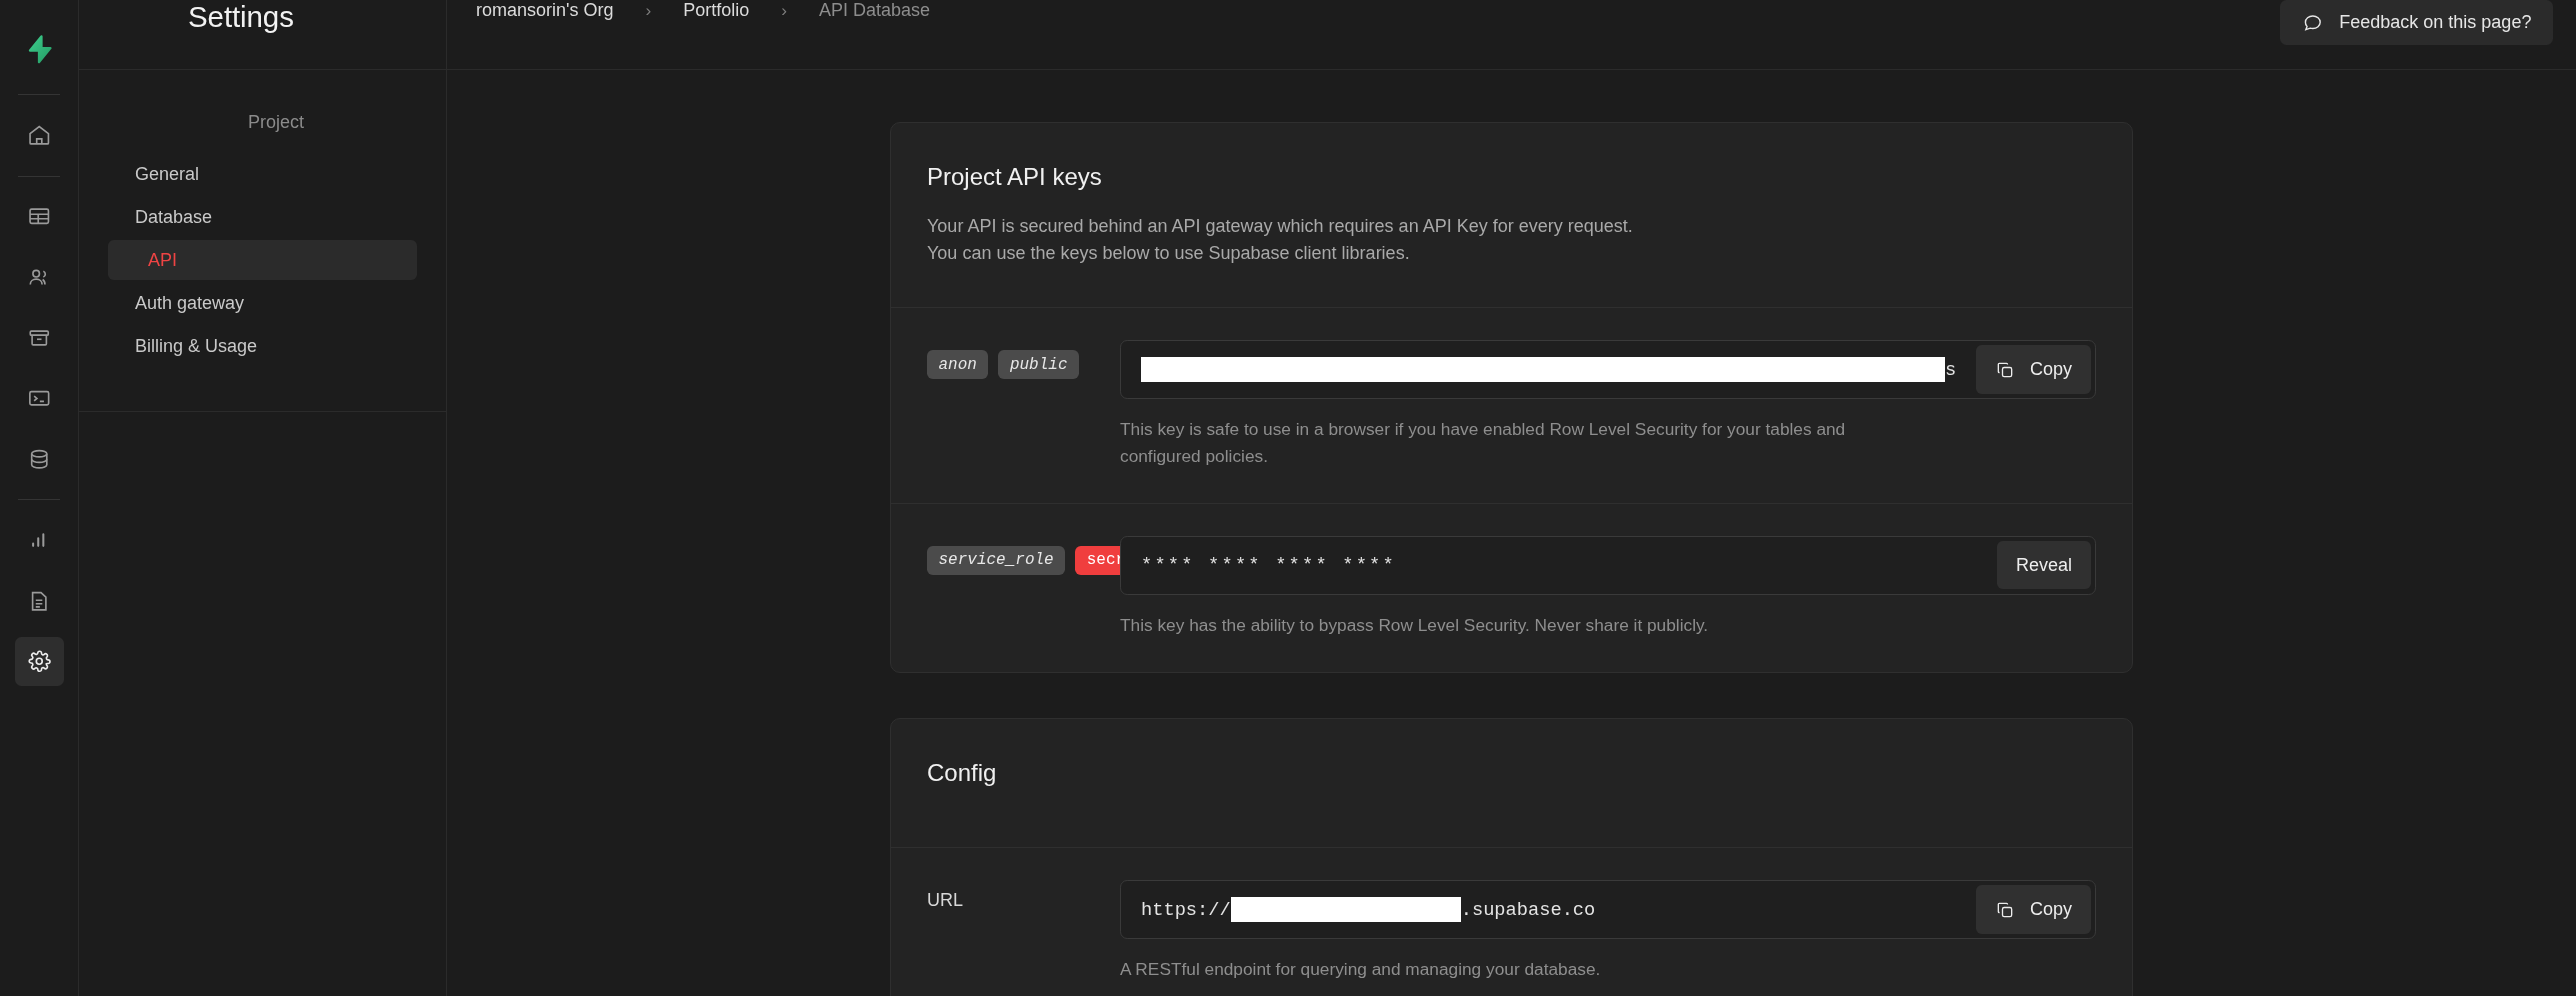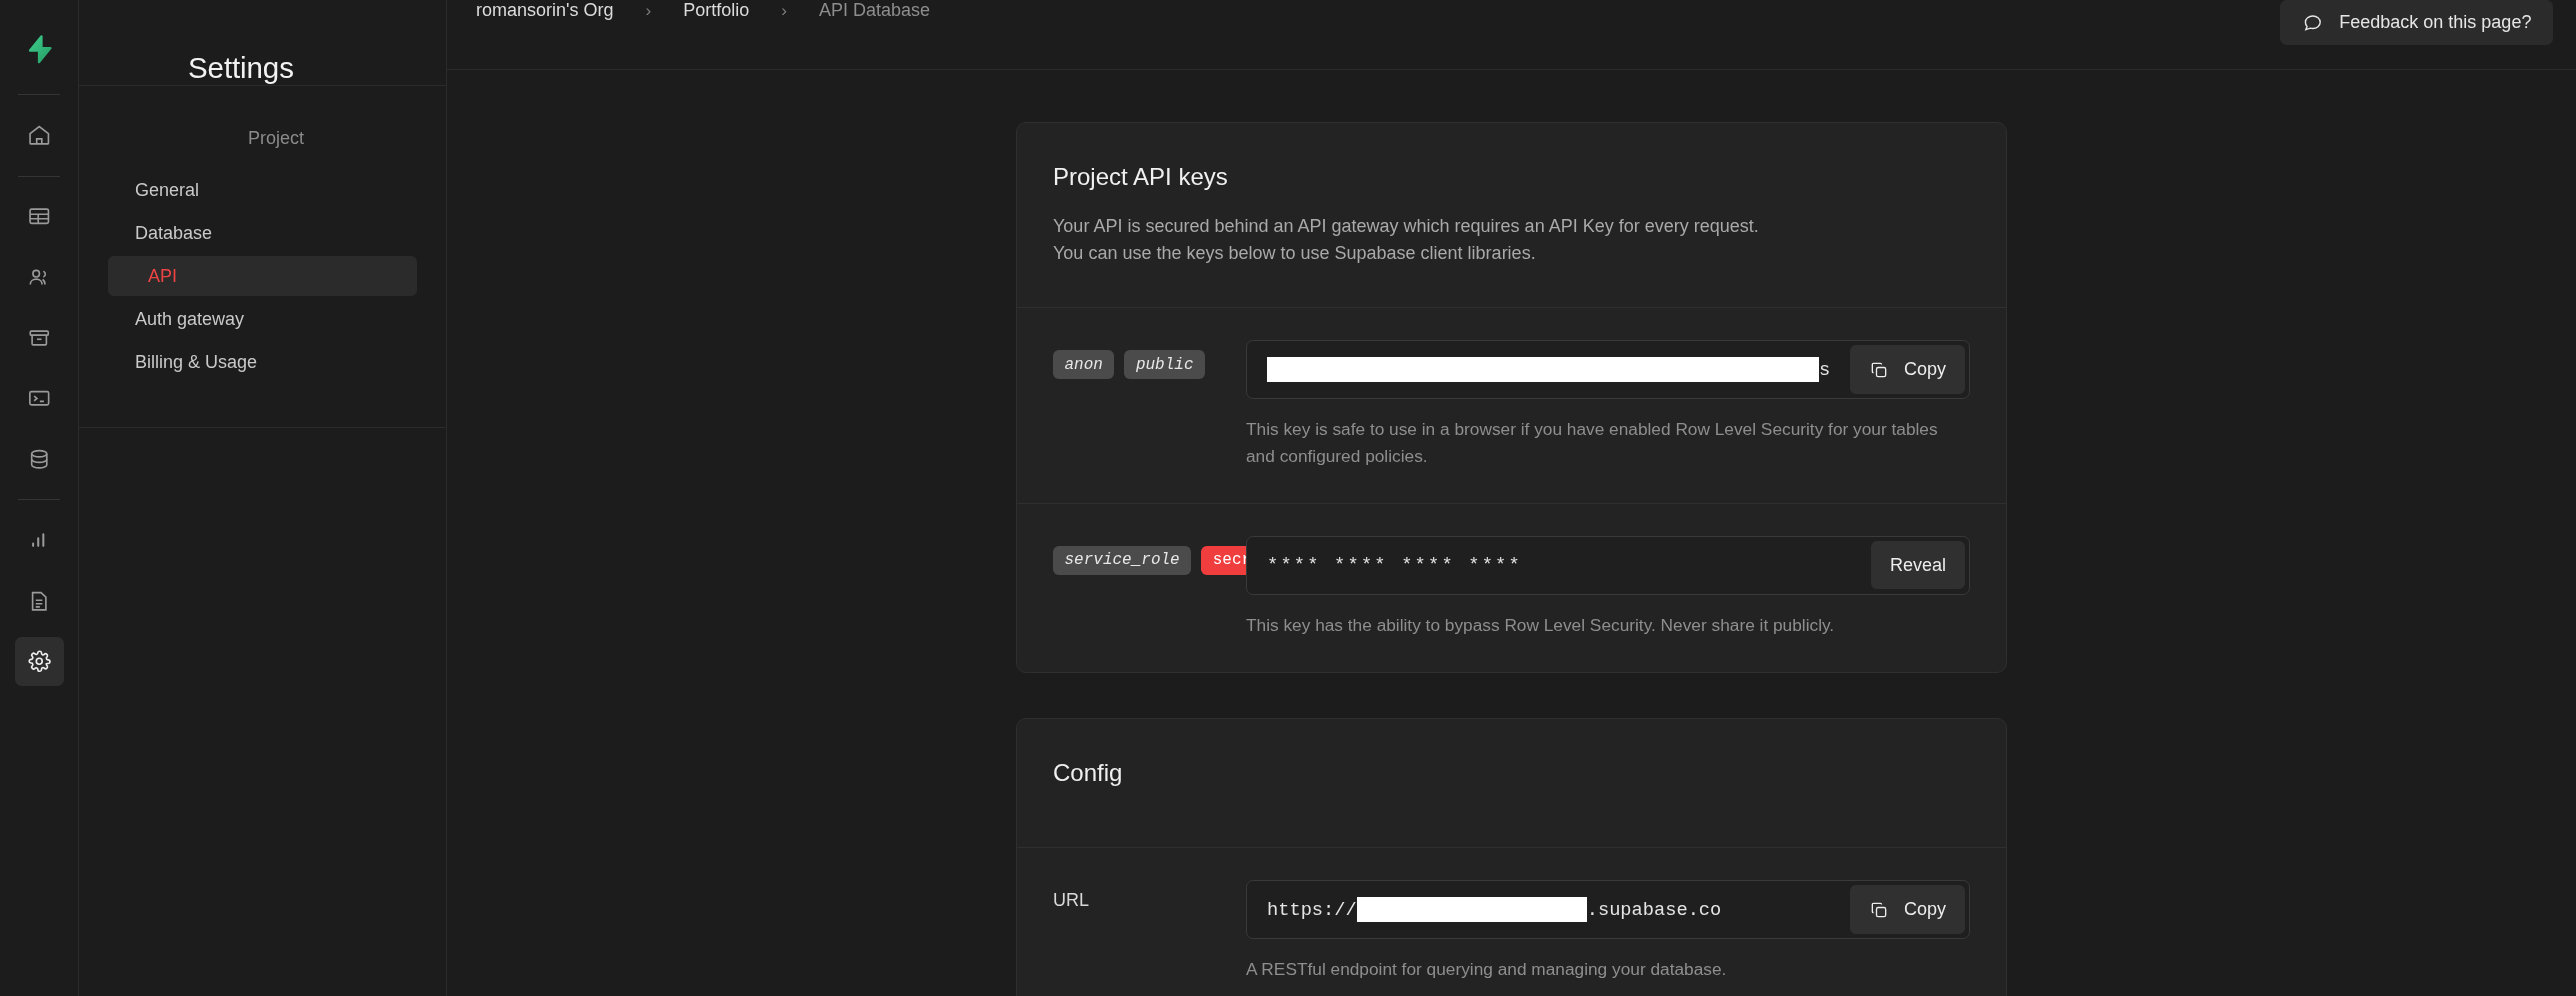--- a/index.html
+++ b/index.html
@@ -61,23 +61,23 @@
   
   .settings-nav {
     width: 368px;
     flex: 0 0 368px;
     background: #1c1c1c;
     border-right: 0.7px solid #2b2b2b;
     display: flex;
     flex-direction: column;
   }
   .settings-nav-header {
-    height: 86px;
-    display: flex;
-    align-items: flex-end;
+    height: 70px;
+    display: flex;
+    align-items: flex-start;
     padding-left: 109px;
     border-bottom: 0.7px solid #2b2b2b;
   }
   .settings-nav-title {
     font-size: 29.5px;
     color: #f2f2f2;
     font-weight: 400;
     letter-spacing: -0.1px;
   }
   .settings-nav-body {
@@ -157,21 +157,21 @@
   
   .content {
     flex: 1 1 auto;
     overflow: hidden;
     padding: 52px 0 0 0;
     display: flex;
     flex-direction: column;
     align-items: center;
   }
   .card {
-    width: 991px;
+    width: 1243px;
     background: #232323;
     border: 0.7px solid #2f2f2f;
     border-radius: 10px;
     margin-bottom: 45px;
   }
   .card-head {
     padding: 40px 36px 39px 36px;
   }
   .card-title {
     font-size: 24px;

